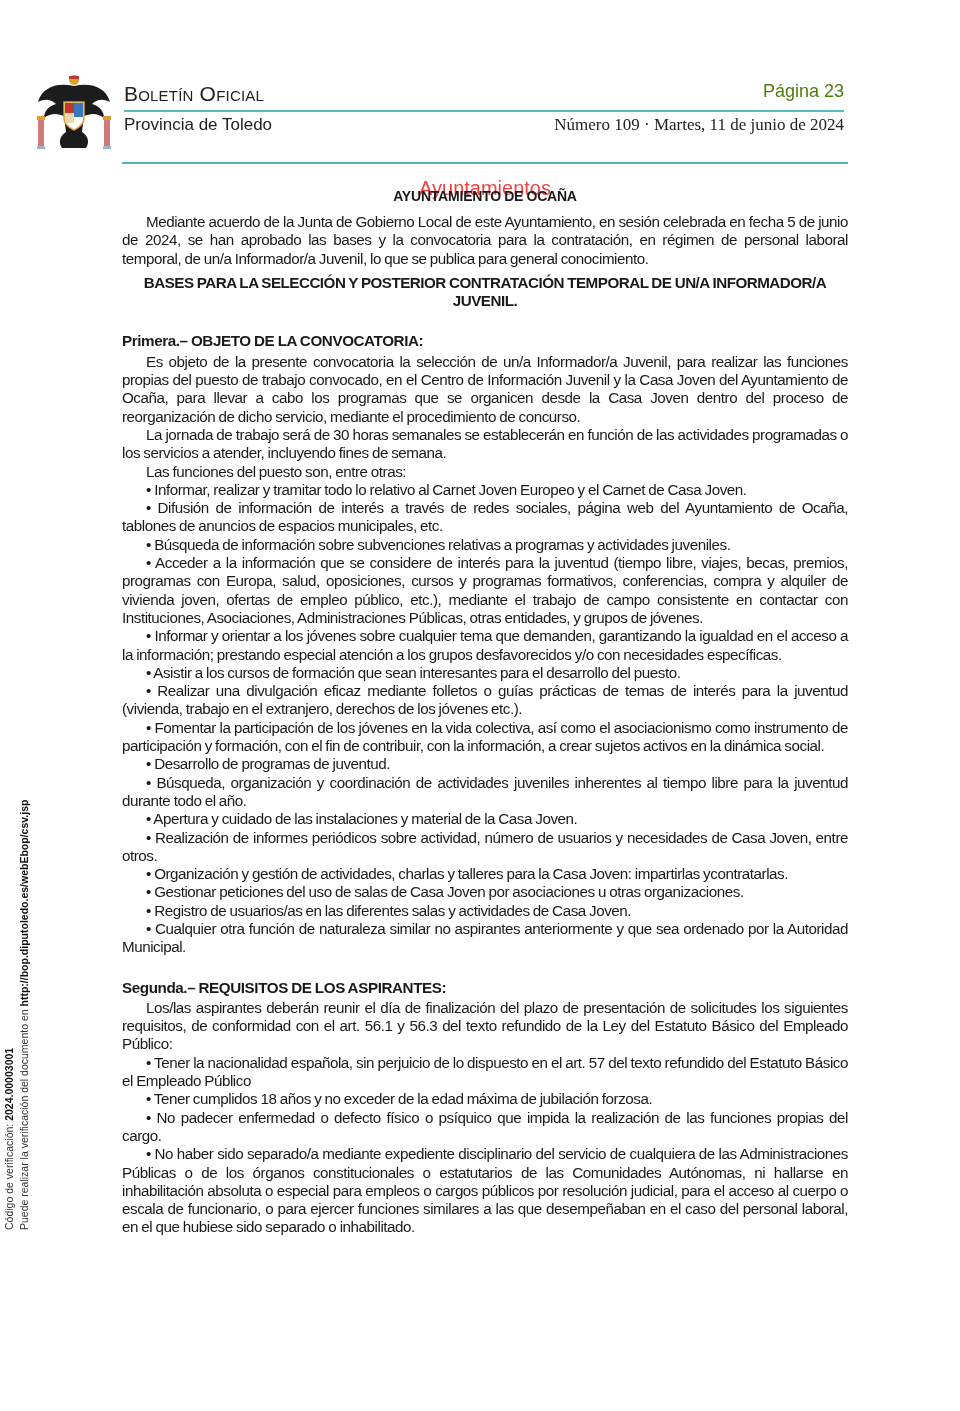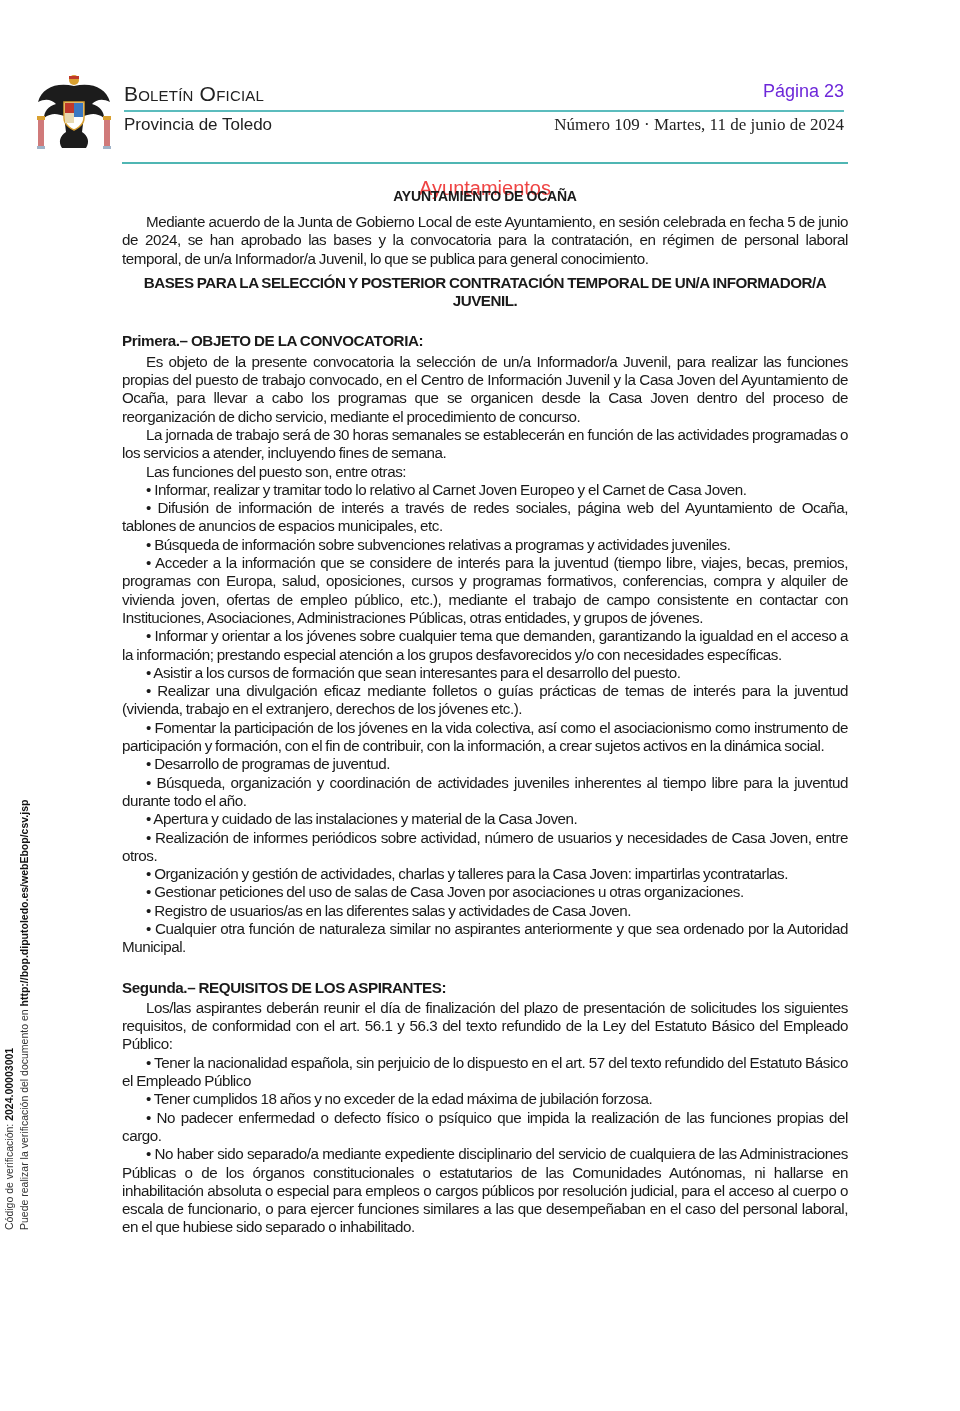--- a/index.html
+++ b/index.html
@@ -2,21 +2,21 @@
 <html><head>
   <meta charset="utf-8">
   <style>
     * { box-sizing: border-box; margin: 0; padding: 0; }
     html, body { width: 960px; height: 1411px; background: #ffffff; overflow: hidden; }
     body { position: relative; font-family: "Liberation Sans Narrow", "Liberation Sans", sans-serif; color: #1a1a1a; }
 
     .header { position: absolute; left: 0; top: 0; width: 872px; height: 120px; margin-top: 34px; }
     .crest { position: absolute; left: 36px; top: 38px; width: 76px; height: 78px; }
     .title-main { position: absolute; left: 124px; top: 48px; font-size: 21px; color: #222; letter-spacing: 0.2px; font-variant: small-caps; font-family: "Liberation Sans", sans-serif; }
-    .page-num { position: absolute; right: 28px; top: 47px; font-size: 18px; color: #6d28d9; font-family: "Liberation Sans", sans-serif; }
+    .page-num { position: absolute; right: 28px; top: 47px; font-size: 18px; color: #4d7c0f; font-family: "Liberation Sans", sans-serif; }
     .header-rule { position: absolute; left: 124px; right: 28px; top: 76px; height: 2px; background: #5bbcbd; }
     .subtitle { position: absolute; left: 124px; top: 81px; font-size: 17px; color: #222; font-family: "Liberation Sans", sans-serif; text-align: right; }
     .issue { position: absolute; right: 28px; top: 81px; font-size: 17px; color: #222; font-family: Liberation Serif, serif; }
 
     .section-head { position: absolute; left: 122px; width: 726px; top: 141px; text-align: center; font-size: 20px; color: #ef4444; font-family: "Liberation Sans", sans-serif; margin-top: 36px; }
     .section-rule { position: absolute; left: 122px; width: 726px; top: 162px; height: 2px; background: #4fb6b3; }
 
     .content { position: absolute; left: 122px; width: 726px; top: 183px; font-size: 15.2px; line-height: 18.3px; text-align: justify; font-family: "Liberation Sans", sans-serif; letter-spacing: -0.45px; word-spacing: -0.5px; }
     .org-title { text-align: center; font-weight: bold; font-size: 14px; line-height: 26px; letter-spacing: -0.2px; margin-bottom: 4px; }
     .para { text-indent: 24px; }

